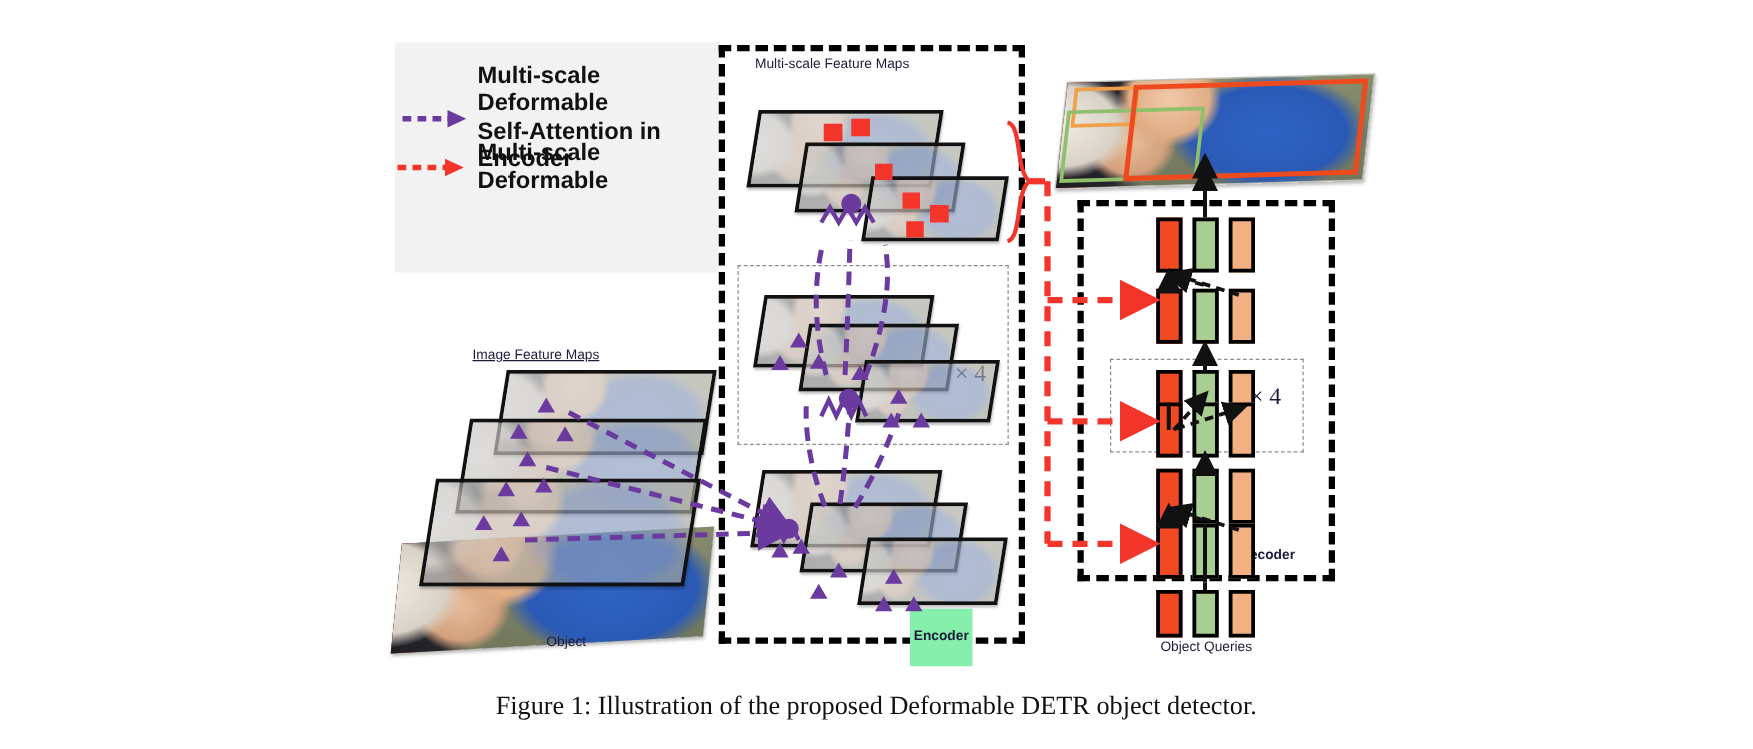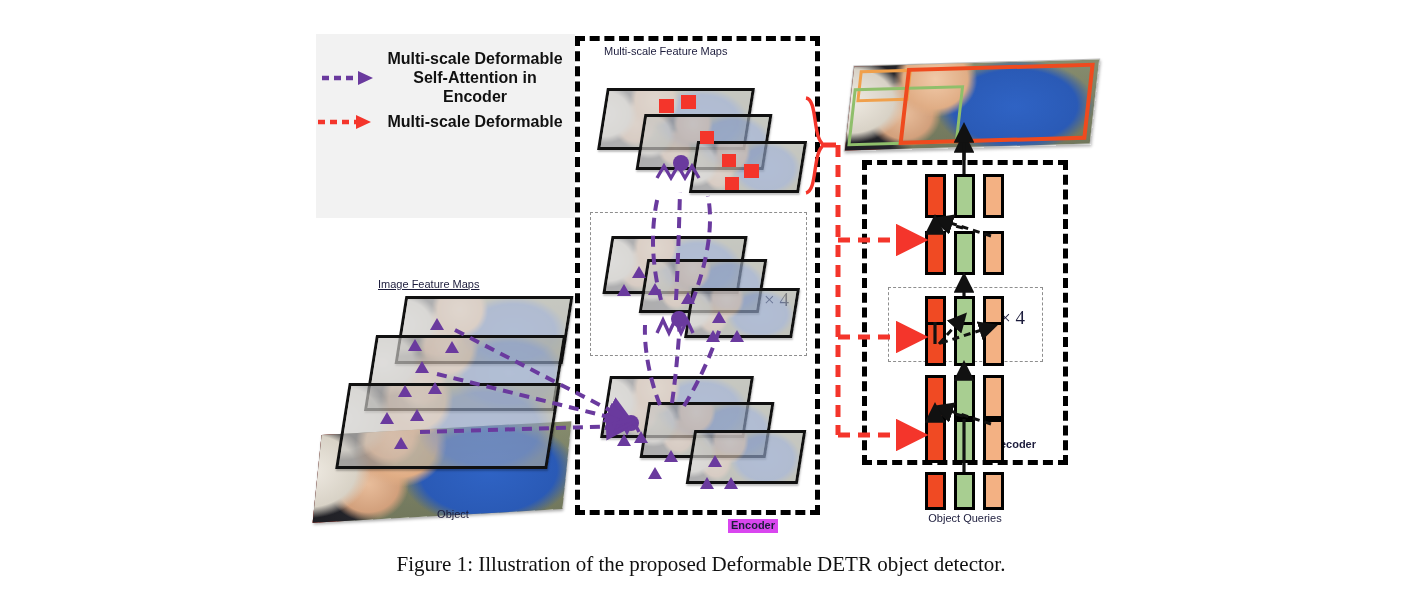--- a/index.html
+++ b/index.html
@@ -10,21 +10,21 @@
   .abs{position:absolute;}
 
   
   .lbl{color:#1c1c3c;font-size:11px;line-height:1.25;white-space:nowrap;}
   .lbl-bold{font-weight:bold;}
   .center{text-align:center;}
 
   
   #legend{left:316px;top:34px;width:259px;height:184px;background:#f2f2f2;}
   .legend-row{position:absolute;left:0;width:259px;display:flex;align-items:center;}
-  .legend-text{font-size:16px;color:#111;line-height:1.18;text-align:center;
+  .legend-text{font-size:19px;color:#111;line-height:1.18;
                width:186px;font-weight:600;}
   .legend-arrow{width:66px;height:20px;position:relative;flex:0 0 66px;}
   .legend-arrow svg{position:absolute;left:0;top:0;}
 
   
   .dashbox{border-style:dashed;border-color:#000;box-sizing:border-box;}
   #encoder-box{left:575px;top:36px;width:245px;height:479px;border-width:5px;
     border-image:none;}
   #decoder-box{left:862px;top:160px;width:206px;height:305px;border-width:5px;}
   #enc-x4-box{left:590px;top:212px;width:215px;height:142px;border:1px dashed #8e8e8e;}
@@ -163,21 +163,21 @@
   <div class="tri sm" style="left:428px;top:382px;"></div>
 
   <div class="tri sm" style="left:380px;top:412px;"></div>
   <div class="tri sm" style="left:410px;top:409px;"></div>
   <div class="tri sm" style="left:394px;top:437px;"></div>
 
   <div class="abs lbl center" style="left:408px;top:508px;width:90px;">Object</div>
 
   <div id="encoder-box" class="abs dashbox"></div>
   <div class="abs lbl" style="left:600px;top:45px;background:#fff;padding:0 4px;">Multi-scale Feature Maps</div>
-  <div class="abs lbl lbl-bold" style="left:728px;top:487px;background:#d946ef;padding:0 3px;margin-top:32px;">Encoder</div>
+  <div class="abs lbl lbl-bold" style="left:728px;top:487px;background:#86efac;padding:16px 3px;">Encoder</div>
 
   <div id="enc-x4-box" class="abs"></div>
   <div class="abs" style="left:764px;top:289px;font-family:'Liberation Serif',serif;font-size:19px;color:#1c1c3c;">× 4</div>
 
   <div class="fmap faded" style="left:602px;top:88px;width:148px;height:62px;">
     <div class="inner">
         <div class="photo"></div>
       </div>
       <div class="wash"></div>
     </div>

